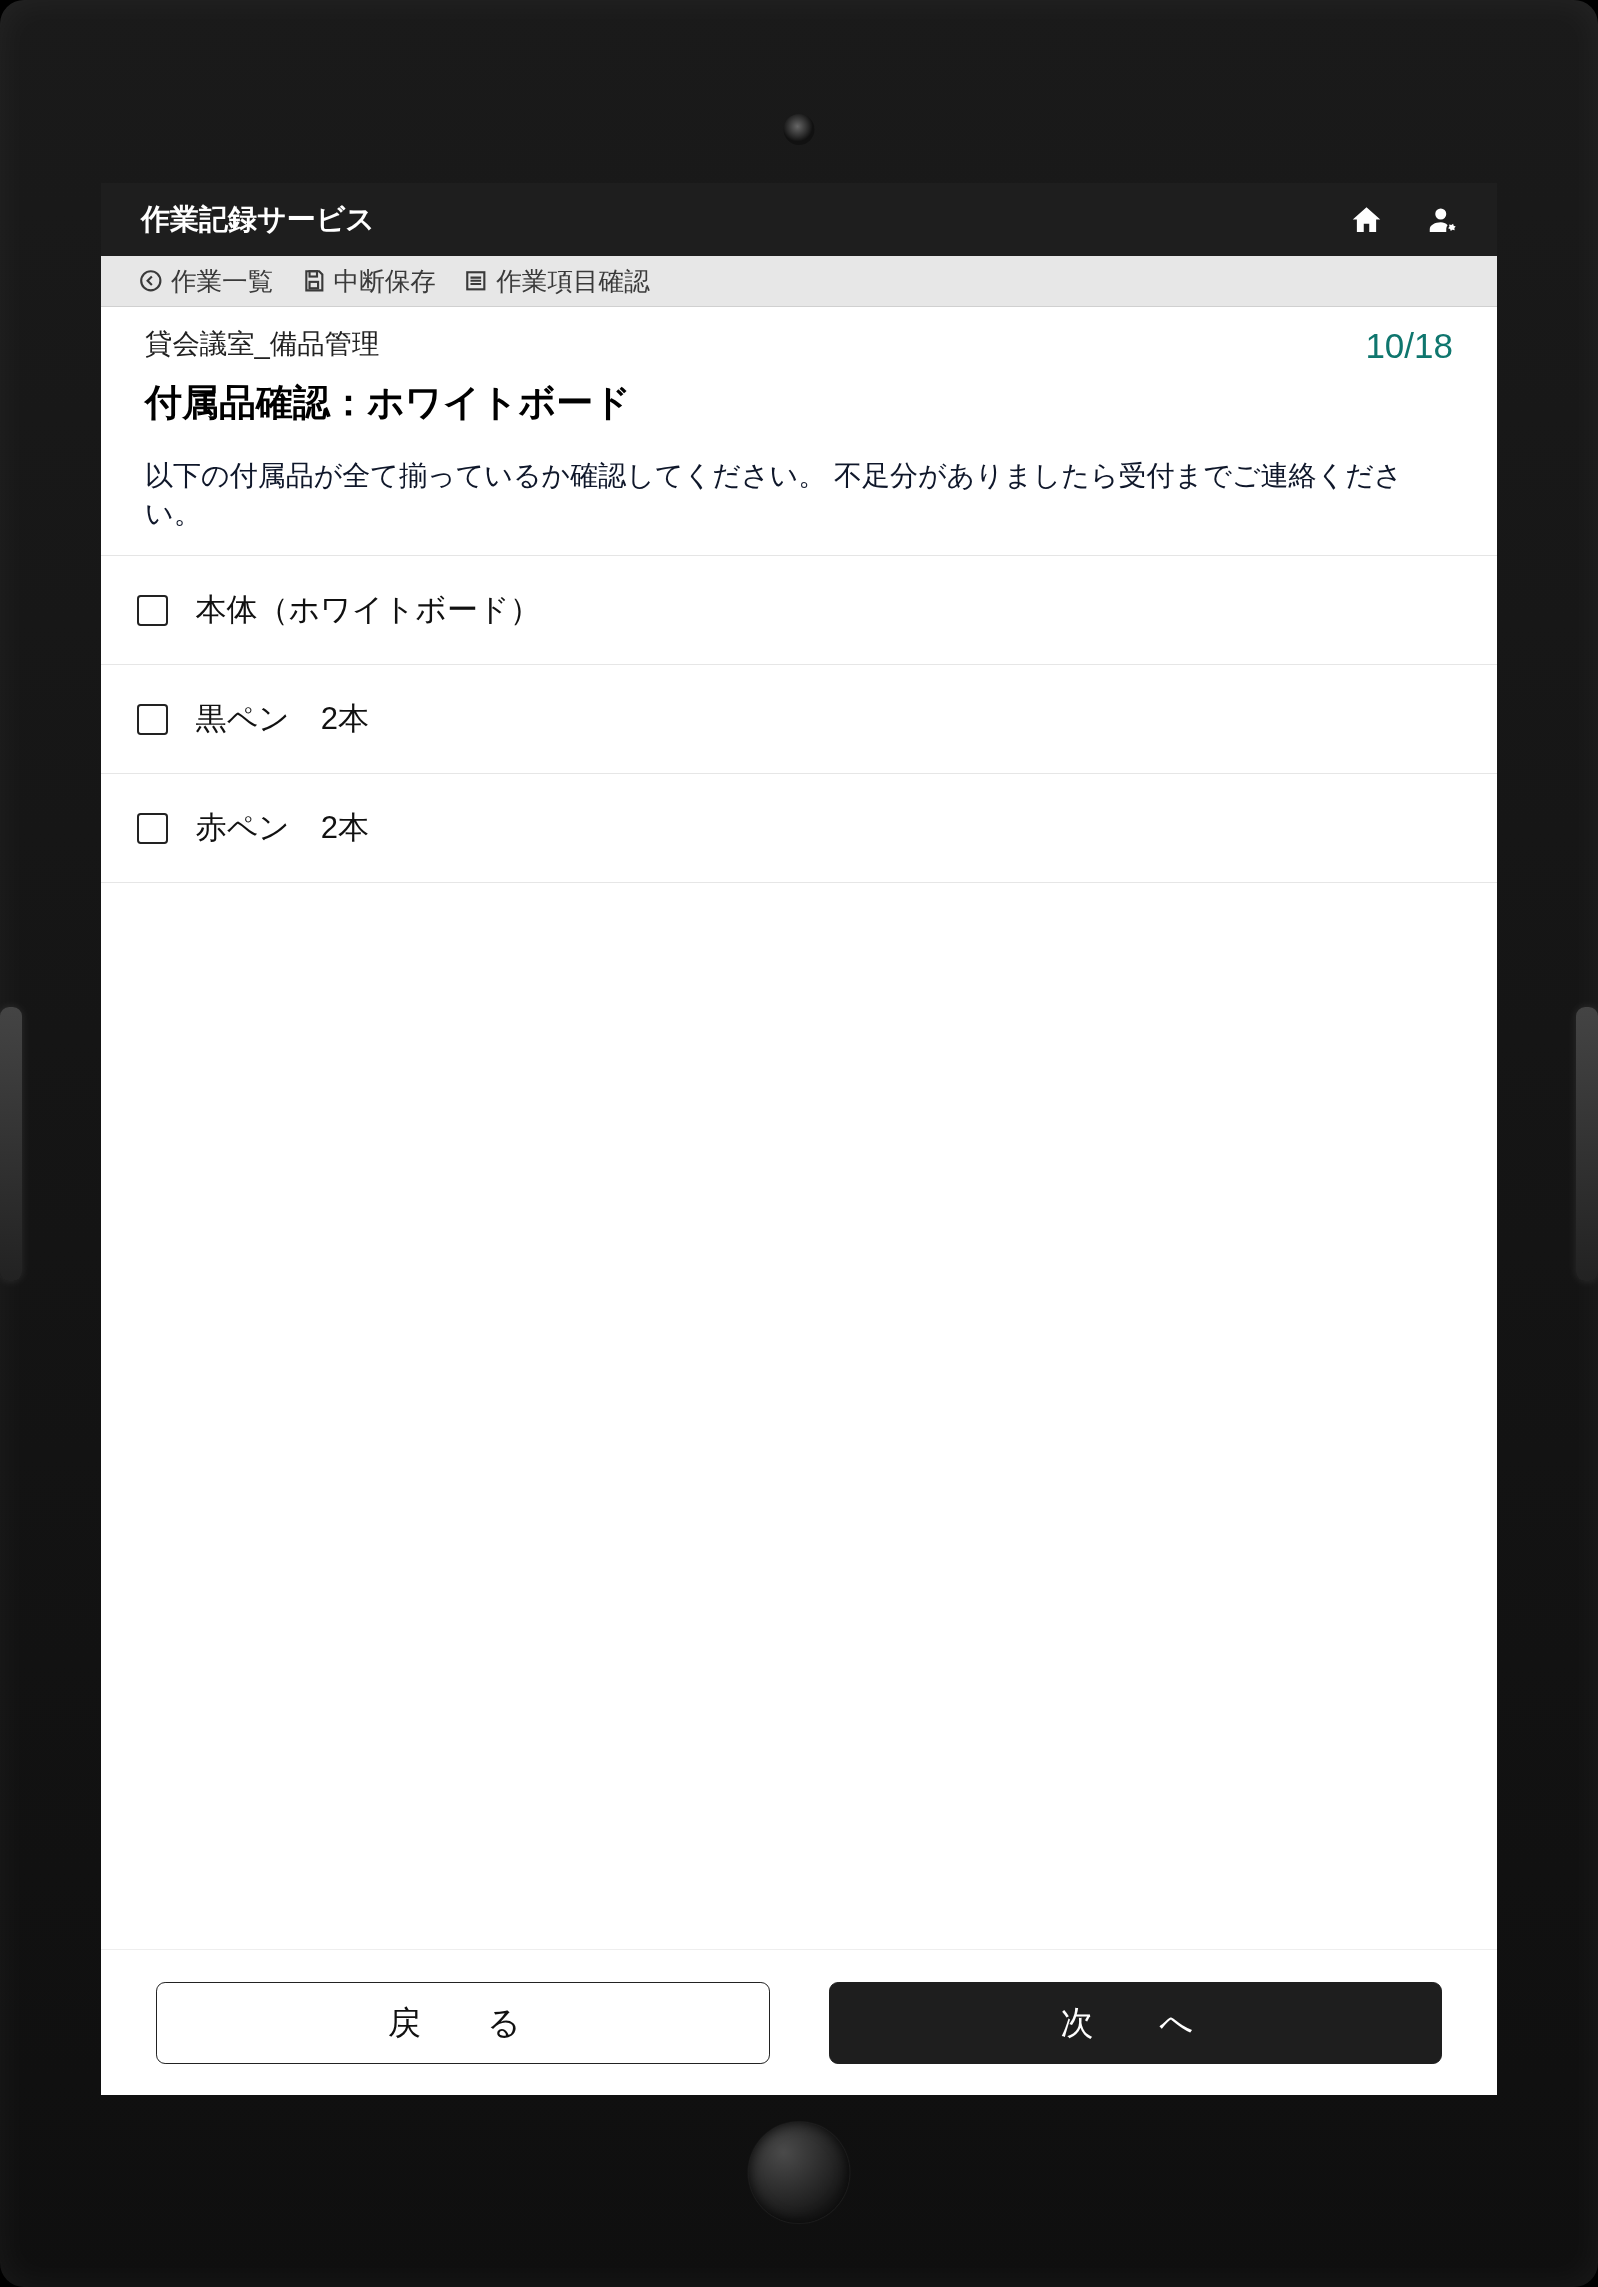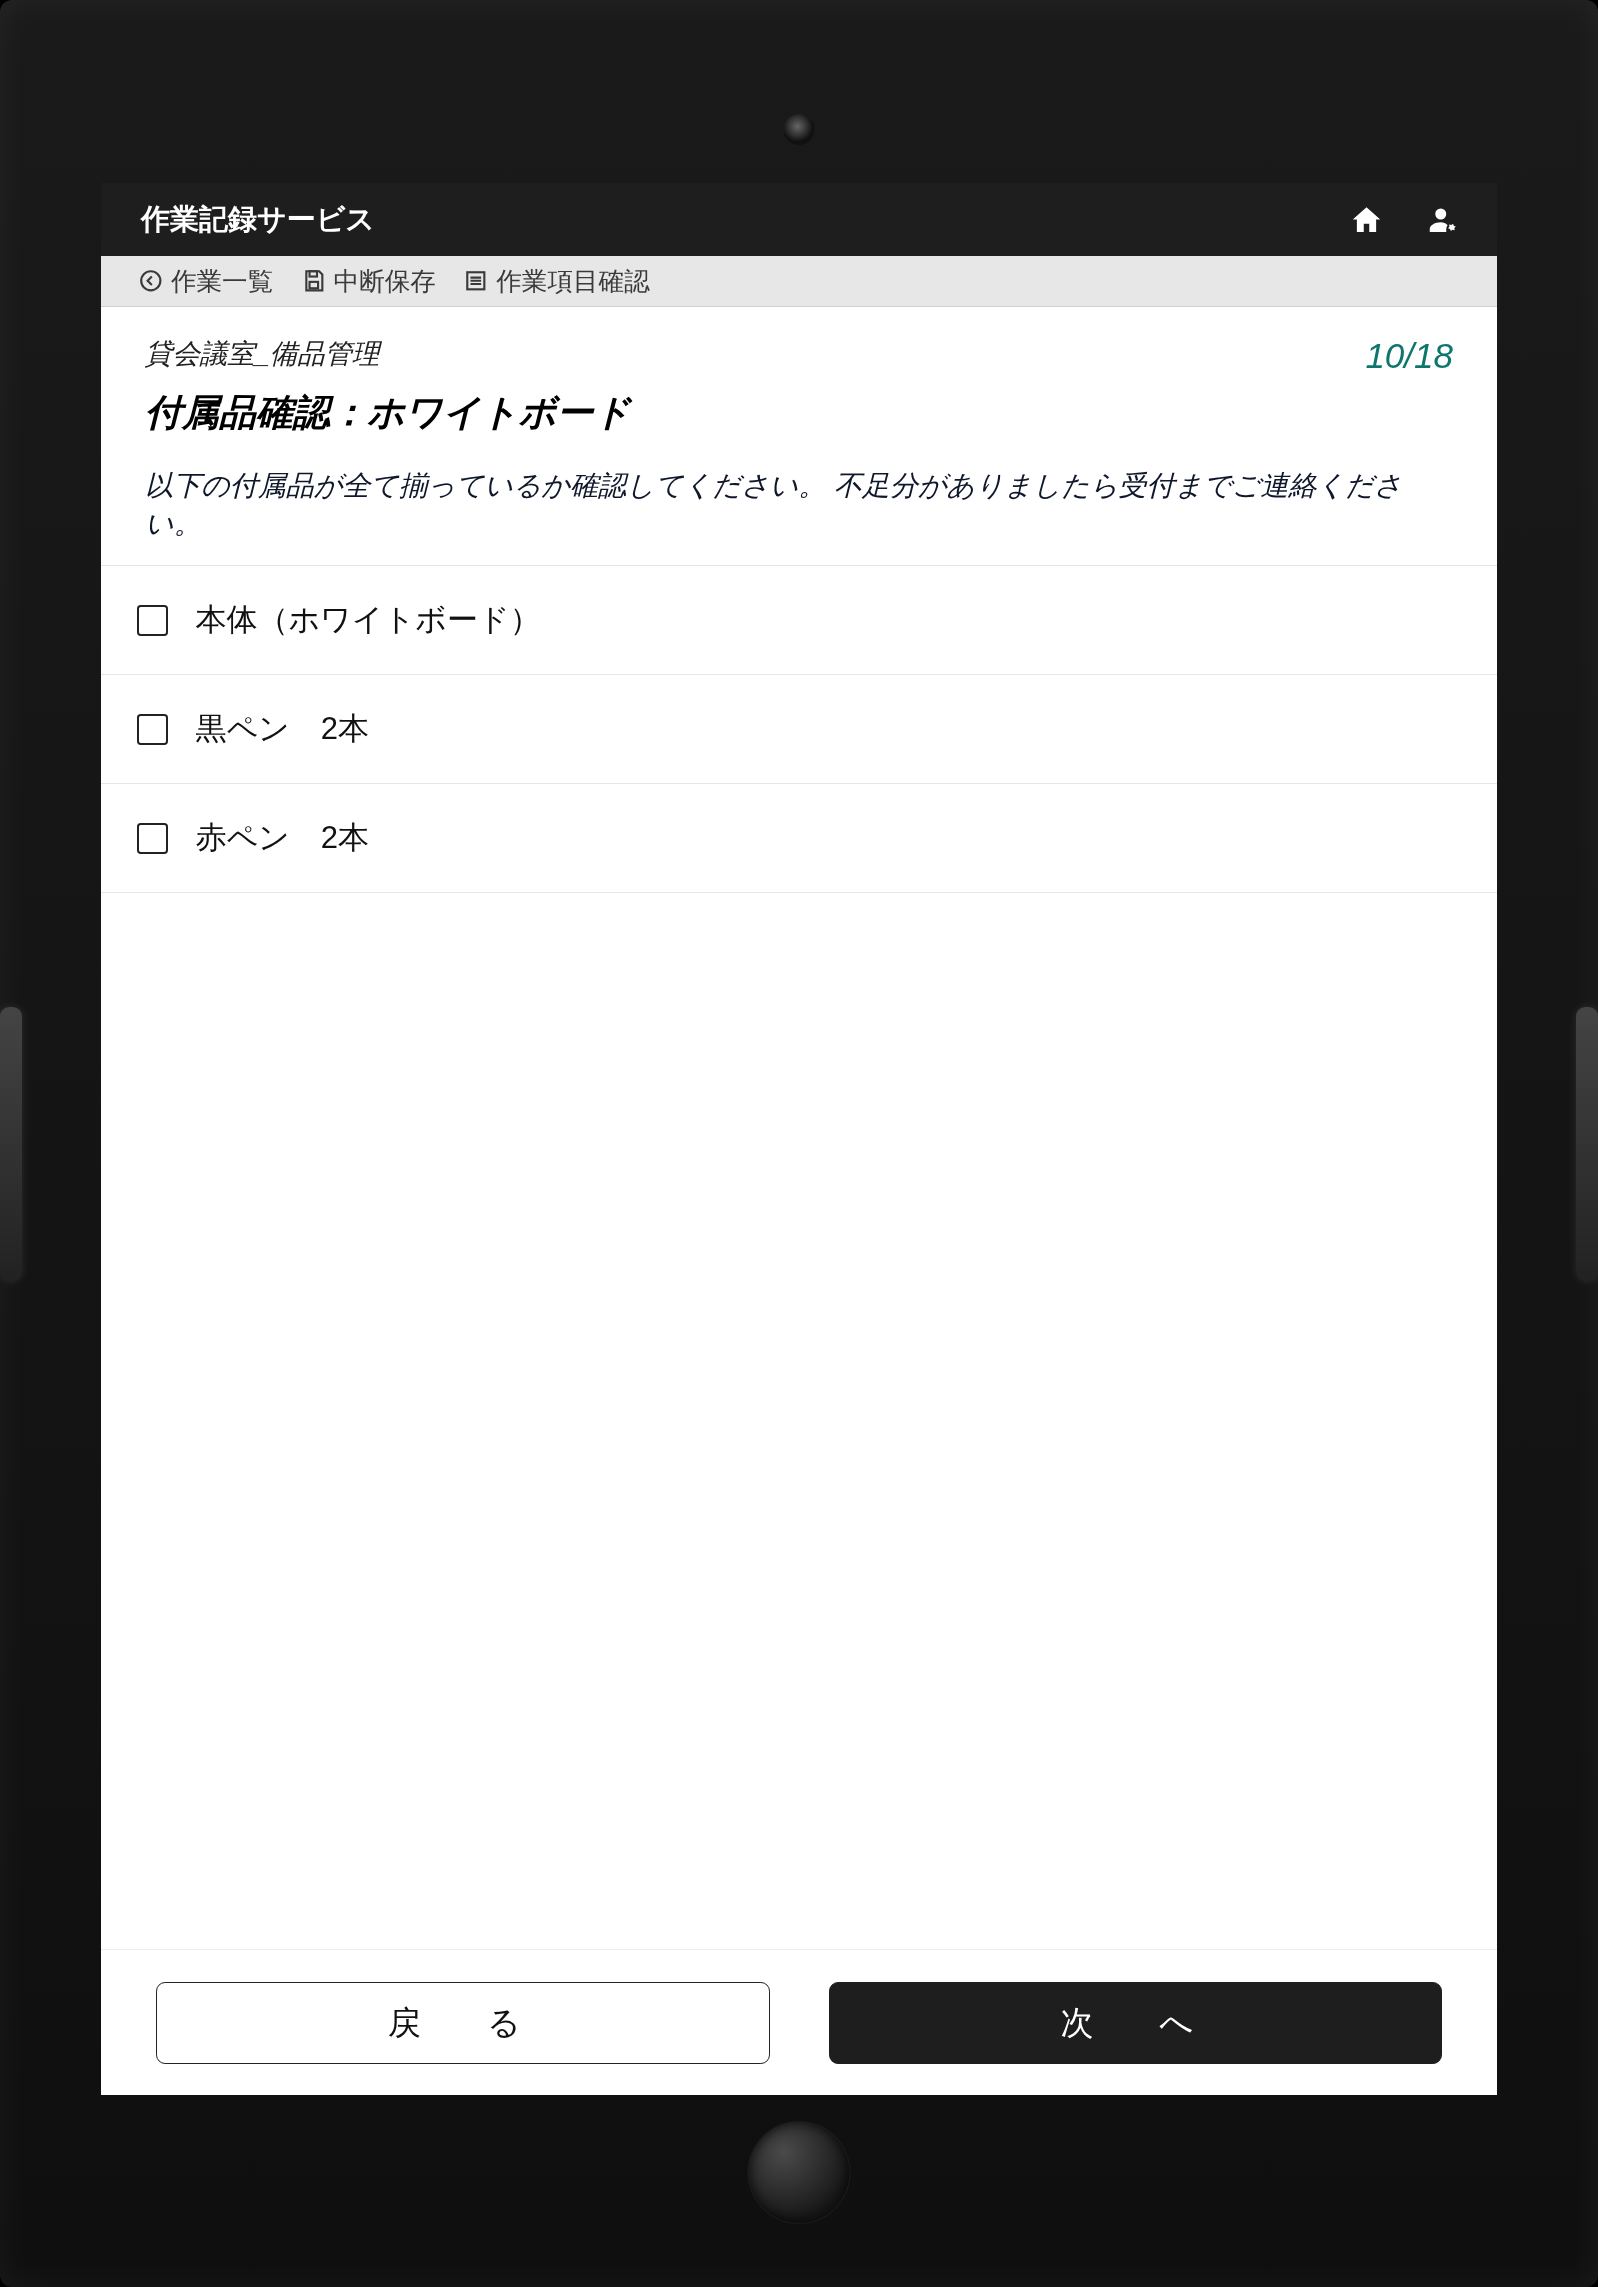--- a/index.html
+++ b/index.html
@@ -10,21 +10,21 @@
     display: flex;
     align-items: center;
     justify-content: center;
   }
 
   
   .tablet {
     width: 1598px;
     height: 2287px;
     background: linear-gradient(180deg, #1a1a1a, #0f0f0f);
-    border-radius: 12px;
+    border-radius: 24px;
     padding: 183px 101px 192px 101px;
     position: relative;
     box-shadow: inset 0 0 37px rgba(255,255,255,0.05);
   }
   .tablet::before {
     content: "";
     position: absolute;
     top: 50%; left: 0;
     width: 22px; height: 274px;
     background: linear-gradient(180deg, #444, #222);
@@ -114,23 +114,22 @@
   }
   .tb-item svg {
     width: 25.6px; height: 25.6px;
     stroke: #3a3a3a;
     fill: none;
     display: block;
   }
 
   
   .section-header {
-    padding: 29px 44px 22px 44px;
+    padding: 19px 44px 22px 44px;
     border-bottom: 1.8px solid #e5e5e5;
-    font-style: italic;
   }
   .section-top-row {
     display: flex;
     justify-content: space-between;
     align-items: flex-start;
   }
   .section-small {
     font-size: 27.4px;
     color: #222;
     margin-bottom: 16.4px;

